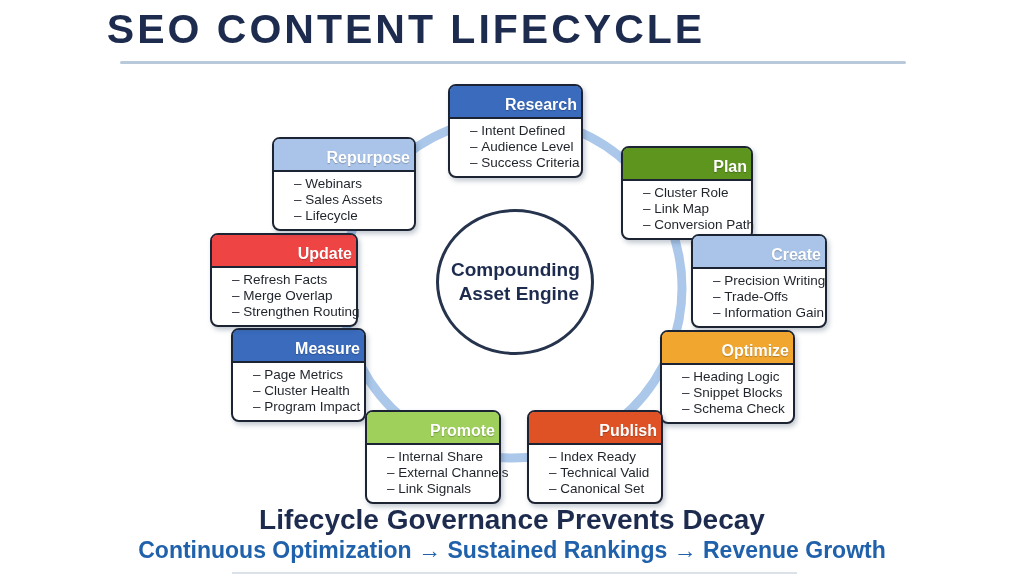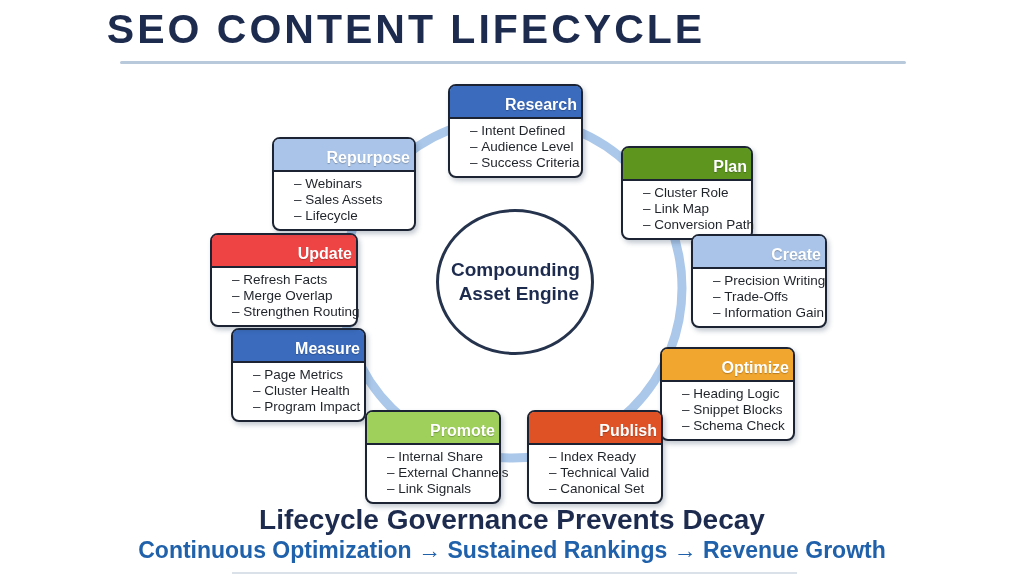--- a/index.html
+++ b/index.html
@@ -44,21 +44,21 @@
     list-style:none;margin:0;padding:4px 6px 5px 20px;
   }
   .stage-items li{
     font-size:13.5px;line-height:16px;color:#1f232a;white-space:nowrap;
   }
   .stage-items li::before{content:"\2013\00a0";}
   
   .pos-research {left:448px;top:84px; width:131px;}
   .pos-plan     {left:621px;top:146px;width:128px;}
   .pos-create   {left:671px;top:234px;width:132px;margin-left:20px;}
-  .pos-optimize {left:660px;top:330px;width:131px;margin-top:17px;}
+  .pos-optimize {left:660px;top:330px;width:131px;}
   .pos-publish  {left:527px;top:410px;width:132px;}
   .pos-promote  {left:365px;top:410px;width:132px;}
   .pos-measure  {left:231px;top:328px;width:131px;}
   .pos-update   {left:210px;top:233px;width:144px;}
   .pos-repurpose{left:272px;top:137px;width:140px;}
   
   .footer-heading{
     position:absolute;top:504px;left:0;width:1024px;text-align:center;
     font-size:28px;font-weight:800;color:#1d2b4f;
   }

